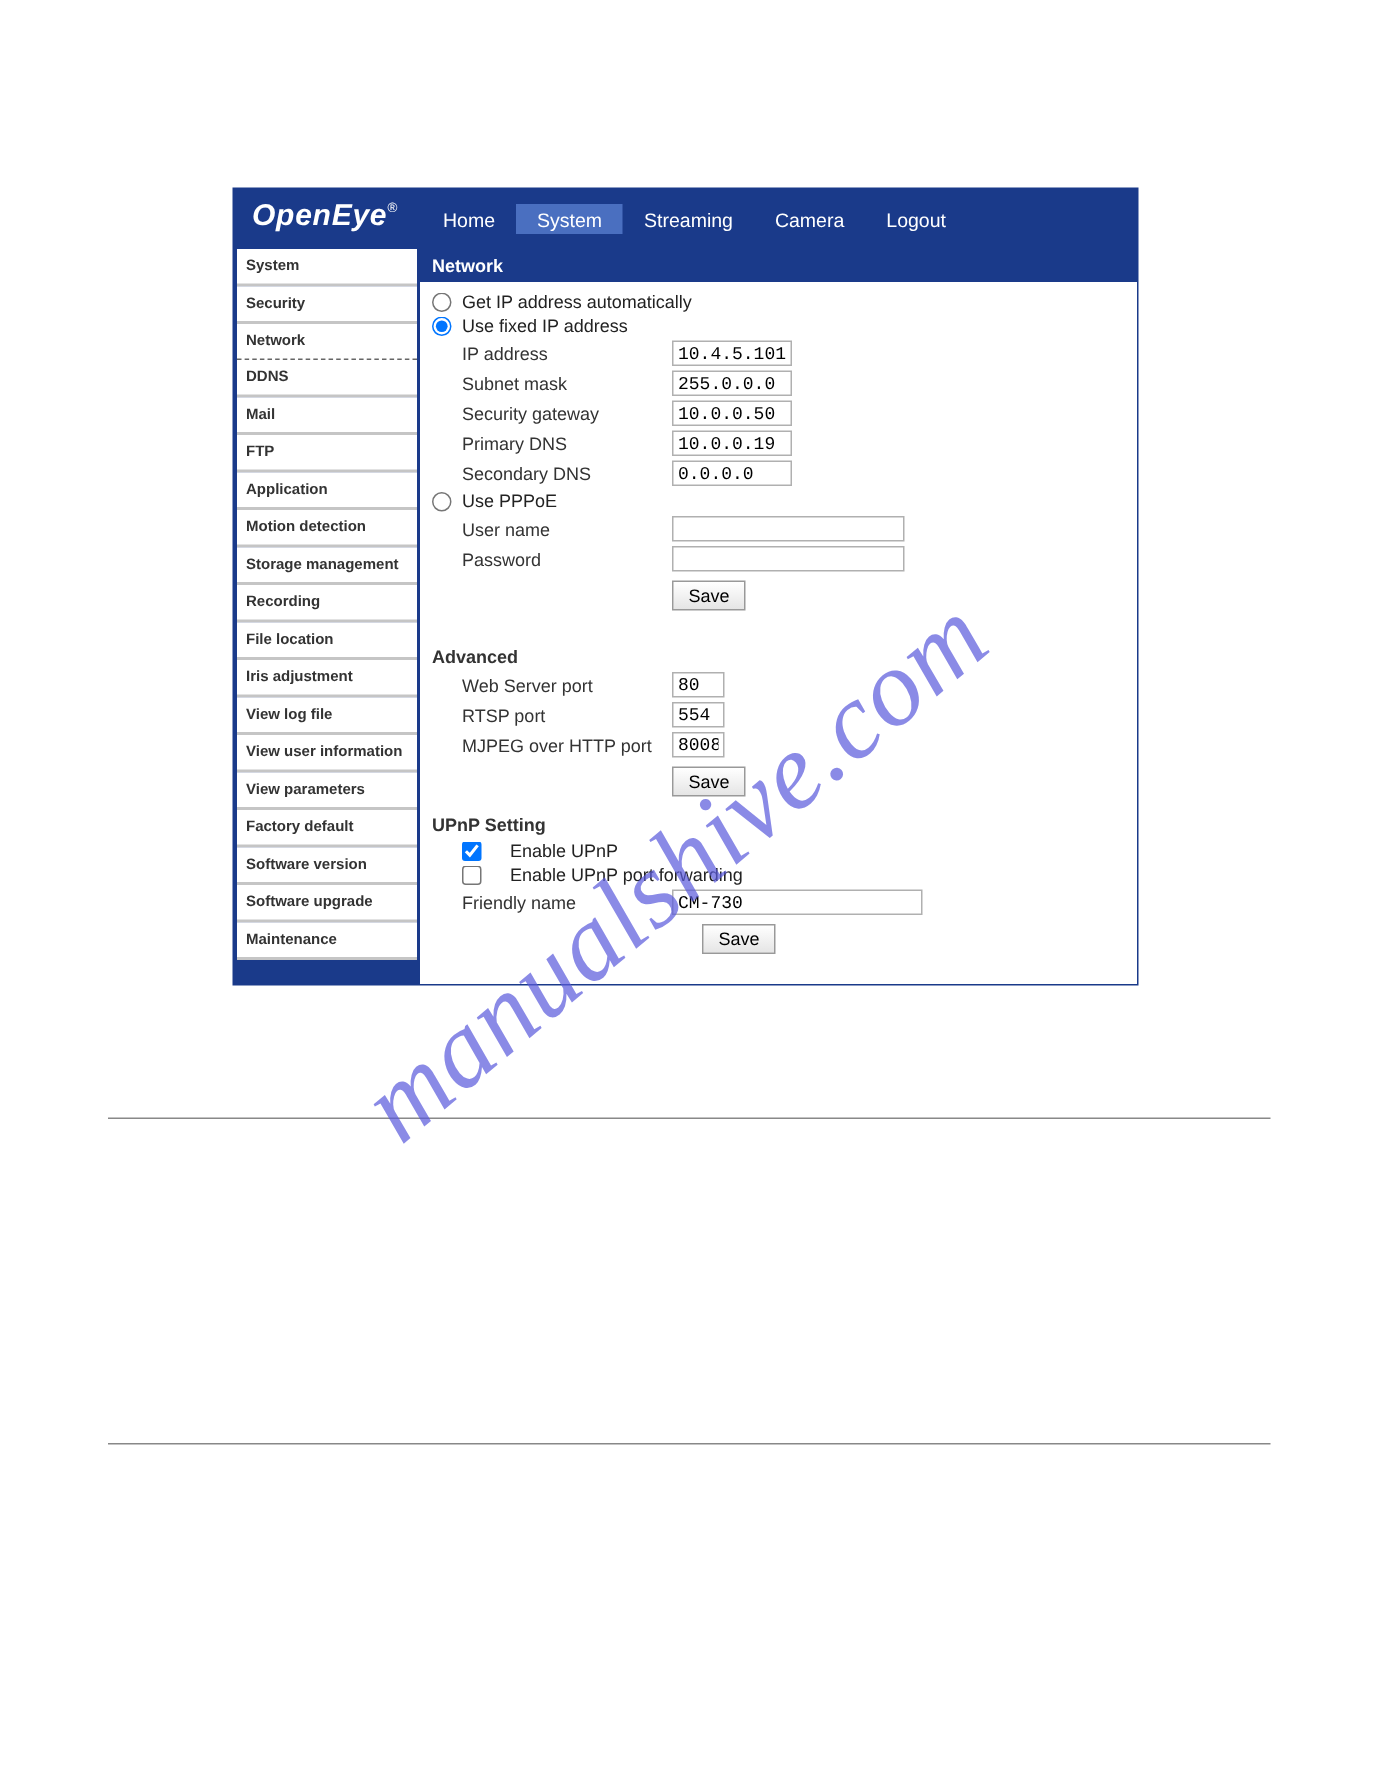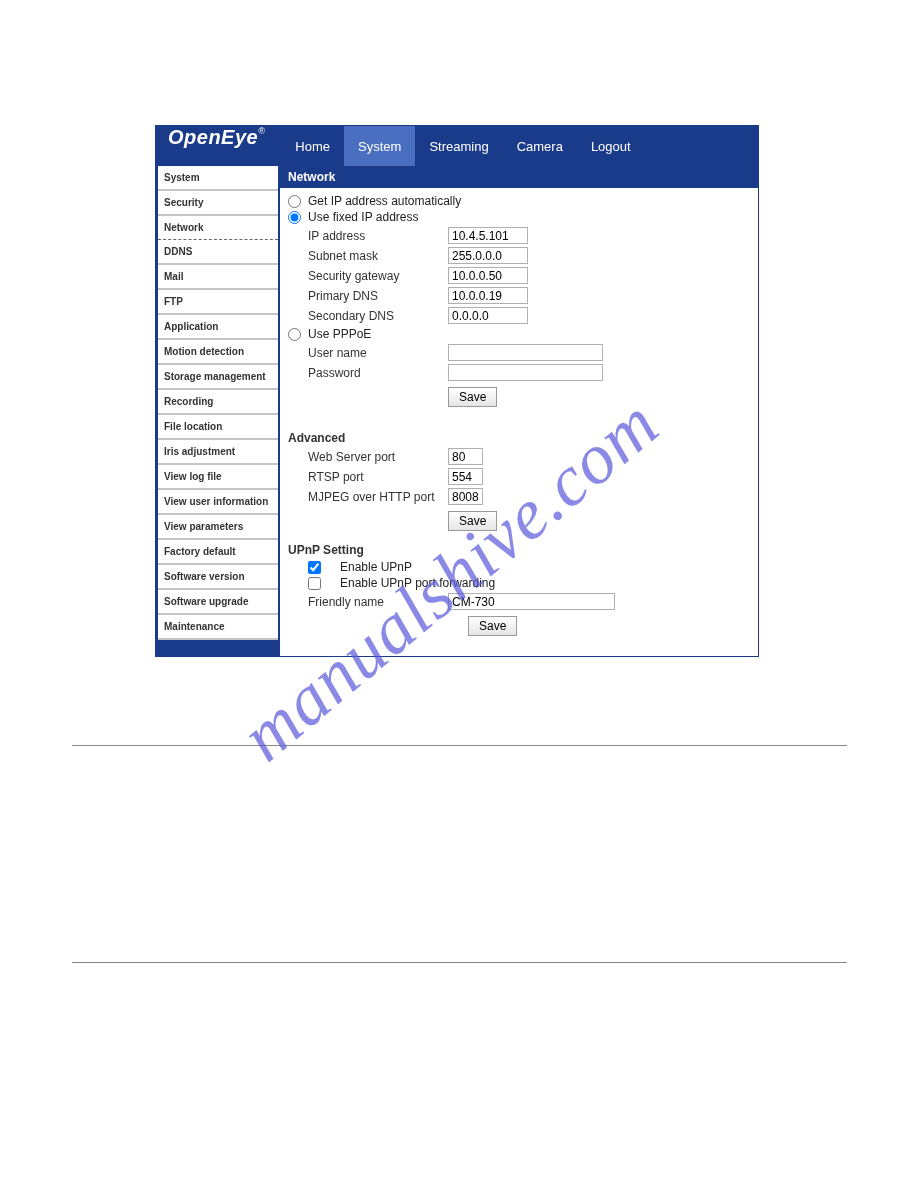--- a/index.html
+++ b/index.html
@@ -1,39 +1,39 @@
 <!DOCTYPE html>
 <html><head>
 <meta charset="utf-8">
 <style>
 * { box-sizing: border-box; margin: 0; padding: 0; }
 body { background: #fff; font-family: Arial, Helvetica, sans-serif; font-size: 12px; color: #000; position: relative; width: 918px; height: 1188px; }
 .page-wrap { position: relative; width: 918px; height: 1188px; }
 .admin-panel { position: absolute; left: 155px; top: 125px; width: 604px; border: 1px solid #1a3a8a; }
-.topbar { background: #1a3a8a; height: 40px; display: flex; align-items: flex-start; padding: 0 12px; }
+.topbar { background: #1a3a8a; height: 40px; display: flex; align-items: flex-end; padding: 10px 12px; }
 .brand { color: #fff; font-style: italic; font-weight: bold; font-size: 20px; letter-spacing: 0.5px; padding-right: 16px; }
 .brand .eye { font-style: italic; }
 .brand-reg { font-size: 9px; vertical-align: top; font-weight: normal; }
 .topnav { display: flex; height: 100%; align-items: stretch; }
 .topnav a { color: #fff; text-decoration: none; display: flex; align-items: center; padding: 0 14px; font-size: 13px; cursor: pointer; }
 .topnav a.active { background: #4a6fc0; }
 .body-row { display: flex; align-items: stretch; background: #fff; }
 .sidebar { width: 124px; background: #1a3a8a; }
 .sidebar .nav-item { background: #fff; color: #333; font-size: 10px; padding: 6px 6px; border-bottom: 2px solid #c5c5c5; margin: 0 2px 0 2px; cursor: pointer; font-weight: bold; }
 .sidebar .nav-item.sel { border-bottom: 1px dashed #666; }
 .sidebar .nav-item:first-child { margin-top: 0; }
 .main { flex: 1; background: #fff; padding: 0; }
 .panel-title { background: #1a3a8a; color: #fff; font-weight: bold; font-size: 12px; padding: 4px 8px; }
 .content { padding: 4px 8px 20px 8px; color: #222; }
 .content .section-h { font-weight: bold; margin: 4px 0 3px 0; font-size: 12px; color: #333; }
 .content .radio-row { display: flex; align-items: center; gap: 4px; margin: 2px 0; }
 .content .radio-row input[type=radio] { margin: 0 3px 0 0; }
 .content .field-row { display: flex; align-items: center; margin: 3px 0 3px 20px; }
 .content label.fld { width: 140px; font-size: 12px; color: #333; }
-.content input.txt { border: 1px solid #b0b0b0; padding: 1px 3px; font-size: 12px; height: 17px; }
+.content input.txt { border: 1px solid #b0b0b0; padding: 1px 3px; font-size: 12px; height: 17px; font-family: Liberation Mono, monospace; }
 .content input.txt.w80 { width: 80px; }
 .content input.txt.w35 { width: 35px; }
 .content input.txt.w155 { width: 155px; }
 .content input.txt.w178 { width: 167px; }
 .content .btn-save { margin-left: 160px; margin-top: 3px; background: linear-gradient(#fff,#e5e5e5); border: 1px solid #999; padding: 2px 10px; font-size: 12px; cursor: pointer; }
 .content .check-row { display: flex; align-items: center; margin: 2px 0 2px 20px; gap: 16px; }
 .content .check-row input[type=checkbox] { margin-right: 3px; }
 .hr1 { position: absolute; left: 72px; top: 745px; width: 775px; border-top: 1px solid #888; }
 .hr2 { position: absolute; left: 72px; top: 962px; width: 775px; border-top: 1px solid #888; }
 .watermark { position: absolute; left: 100px; top: 280px; width: 700px; height: 600px; pointer-events: none; z-index: 50; }

